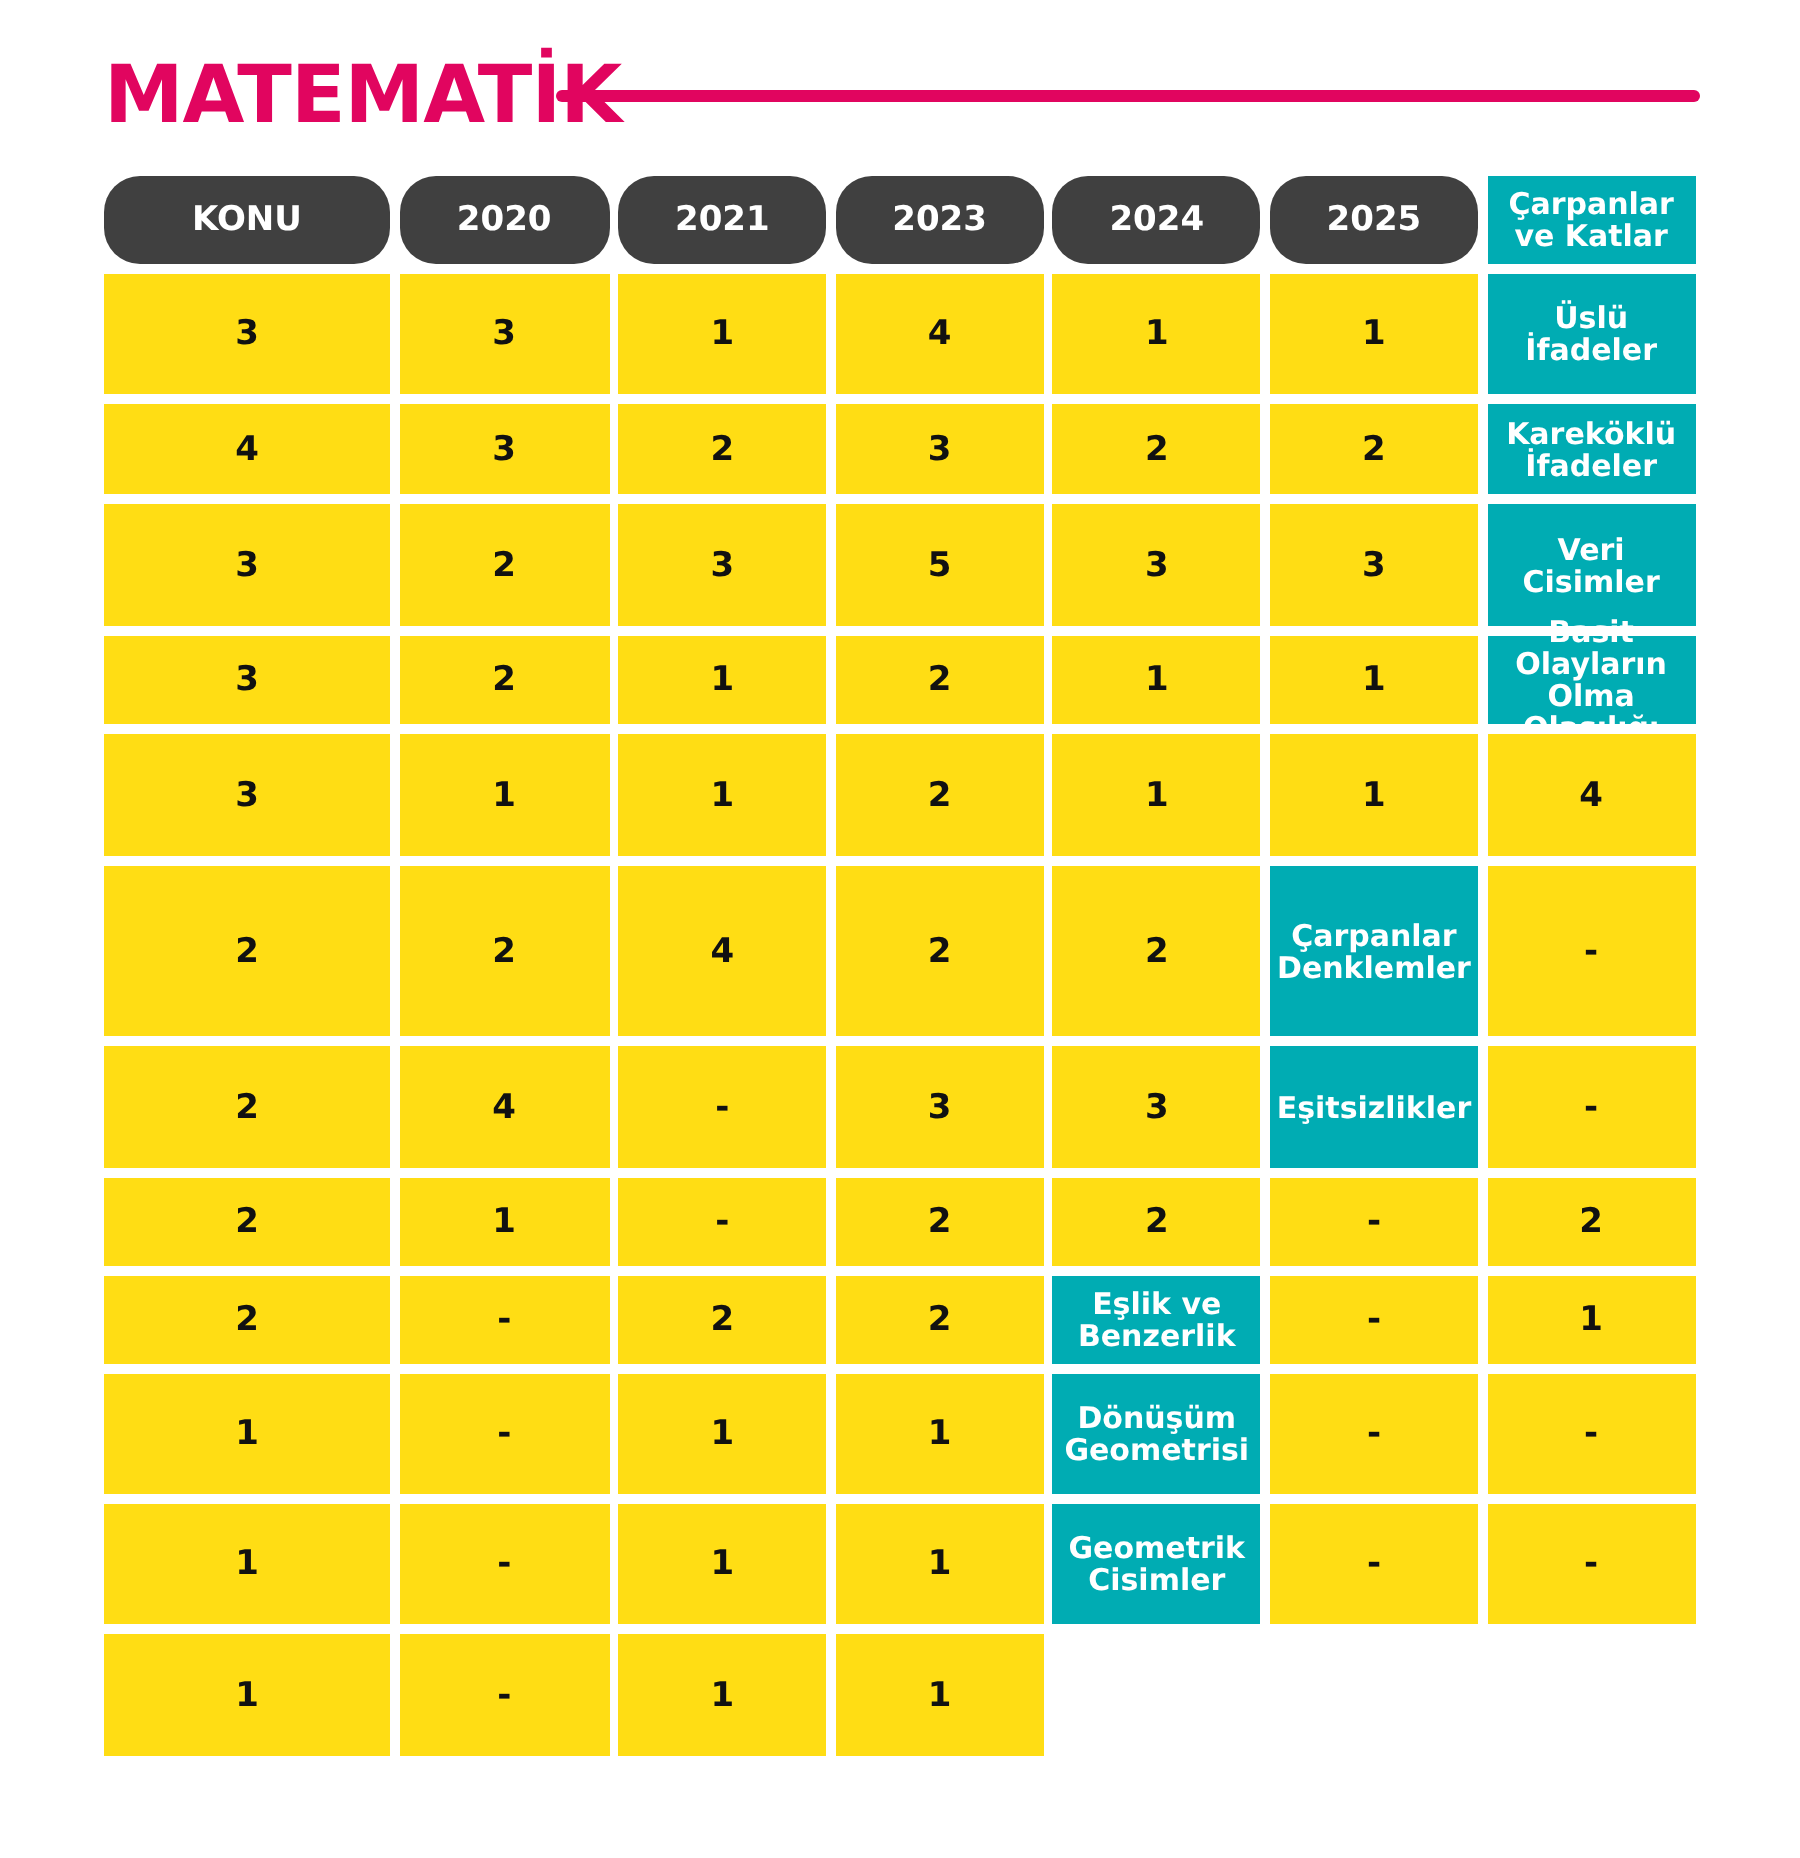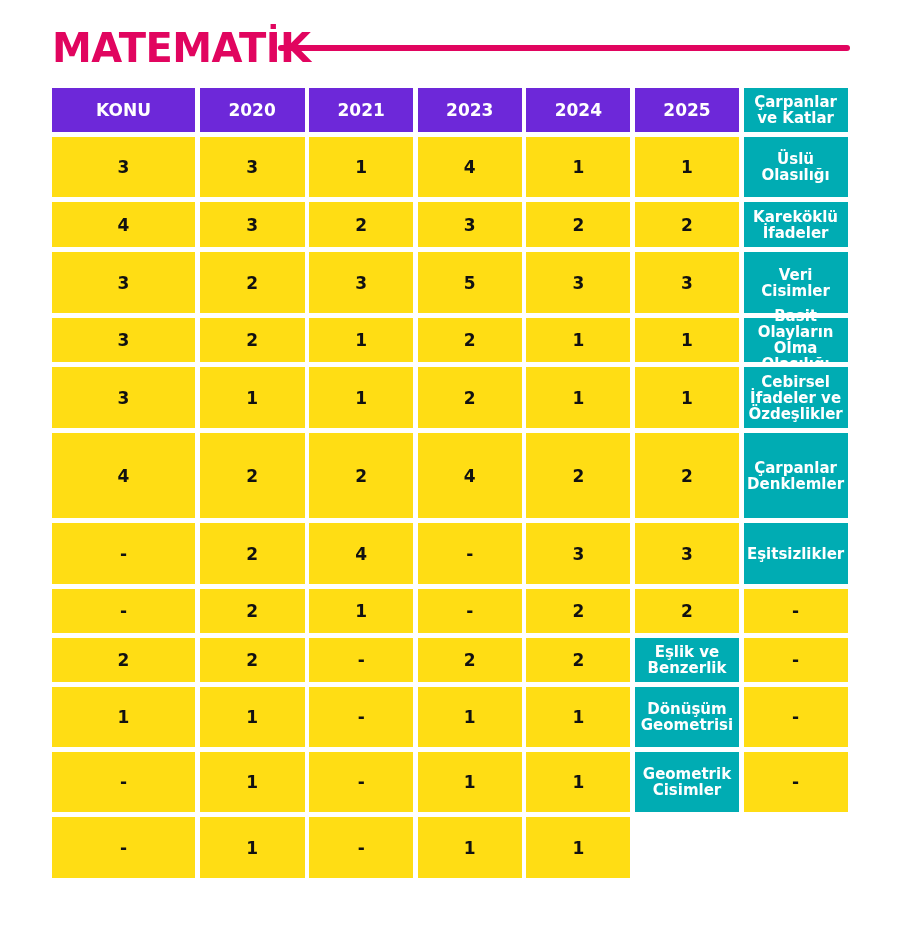--- a/index.html
+++ b/index.html
@@ -4,21 +4,21 @@
   <style>
     html, body { margin:0; padding:0; background:#ffffff; }
     body { width:900px; height:929px; position:relative; overflow:hidden; font-family:"DejaVu Sans", sans-serif; }
     .title { position:absolute; left:52px; top:26px; height:44px; display:flex; align-items:center; font-size:40px; font-weight:bold; color:#E1055F; letter-spacing:-0.5px; }
     .title-rule { position:absolute; left:278px; top:45px; width:572px; height:6px; background:#E1055F; border-radius:3px; }
     .grid { position:absolute; left:52px; top:88px; display:grid;
             grid-template-columns: 143px 105px 104px 104px 104px 104px 104px;
             grid-template-rows: 44px 60px 45px 61px 44px 61px 85px 61px 44px 44px 60px 60px 61px;
             column-gap:4.6px; row-gap:5px; }
     .cell { display:flex; align-items:center; justify-content:center; text-align:center; box-sizing:border-box; padding:0 6px; }
-    .hdr { background:#6d28d9; color:#ffffff; font-weight:bold; font-size:17px; }
+    .hdr { background:#404040; color:#ffffff; font-weight:bold; font-size:17px;border-radius:18px; }
     .topic { background:#00ACB3; color:#ffffff; font-weight:bold; font-size:15px; line-height:16px; }
     .val { background:#FFDD14; color:#111111; font-weight:bold; font-size:17px; }
   </style>
 </head>
 <body>
 
 <div class="title">MATEMATİK</div>
 <div class="title-rule"></div>
 
 <div class="grid">
@@ -30,21 +30,21 @@
   <div class="cell hdr">2025</div>
 
   <div class="cell topic" style="padding:0 20px">Çarpanlar ve Katlar</div>
   <div class="cell val">3</div>
   <div class="cell val">3</div>
   <div class="cell val">1</div>
   <div class="cell val">4</div>
   <div class="cell val">1</div>
   <div class="cell val">1</div>
 
-  <div class="cell topic">Üslü Olasılığı</div>
+  <div class="cell topic">Üslü İfadeler</div>
   <div class="cell val">4</div>
   <div class="cell val">3</div>
   <div class="cell val">2</div>
   <div class="cell val">3</div>
   <div class="cell val">2</div>
   <div class="cell val">2</div>
 
   <div class="cell topic" style="padding:0 26px">Kareköklü İfadeler</div>
   <div class="cell val">3</div>
   <div class="cell val">2</div>
@@ -62,21 +62,20 @@
   <div class="cell val">1</div>
 
   <div class="cell topic" style="padding:0 2px">Basit Olayların Olma Olasılığı</div>
   <div class="cell val">3</div>
   <div class="cell val">1</div>
   <div class="cell val">1</div>
   <div class="cell val">2</div>
   <div class="cell val">1</div>
   <div class="cell val">1</div>
 
-  <div class="cell topic" style="padding:0 20px">Cebirsel İfadeler ve Özdeşlikler</div>
   <div class="cell val">4</div>
   <div class="cell val">2</div>
   <div class="cell val">2</div>
   <div class="cell val">4</div>
   <div class="cell val">2</div>
   <div class="cell val">2</div>
 
   <div class="cell topic" style="padding:0 18px">Çarpanlar Denklemler</div>
   <div class="cell val">-</div>
   <div class="cell val">2</div>

